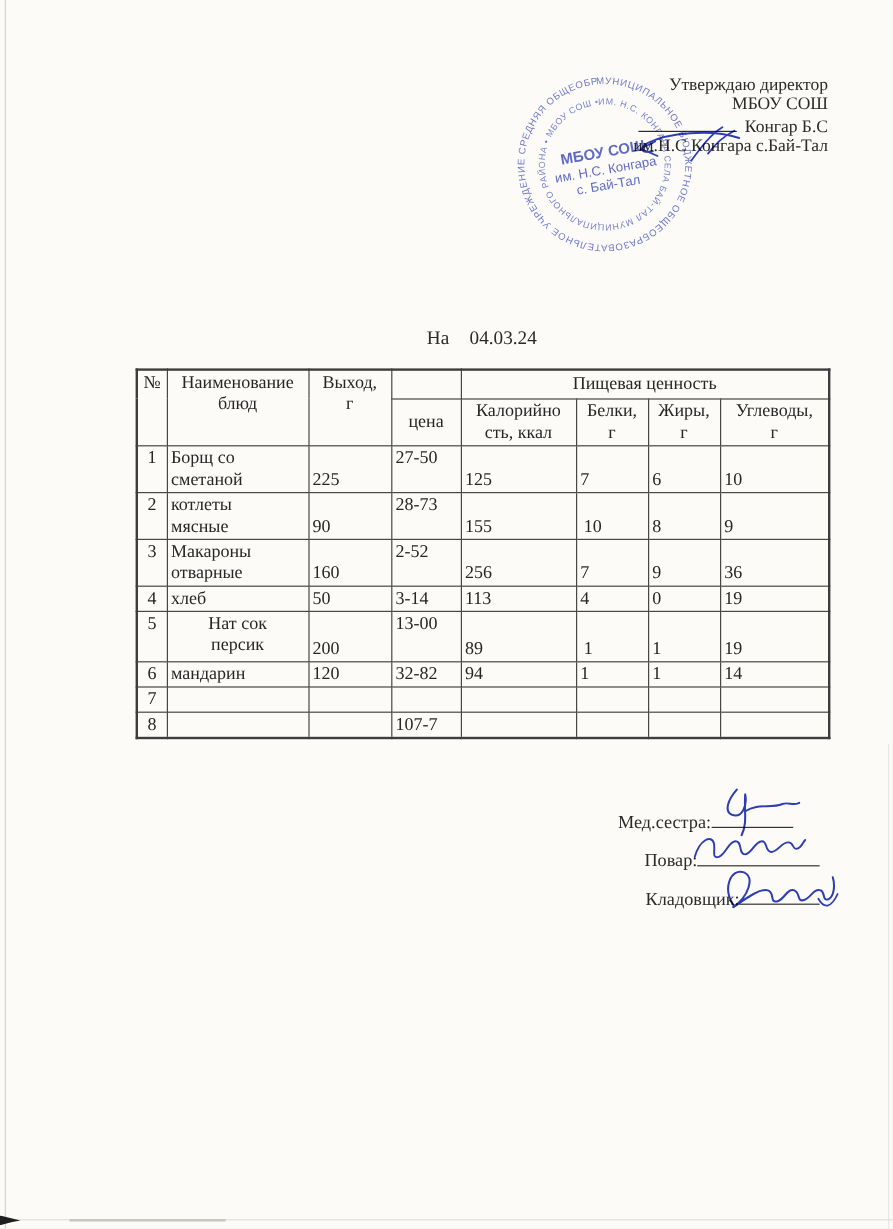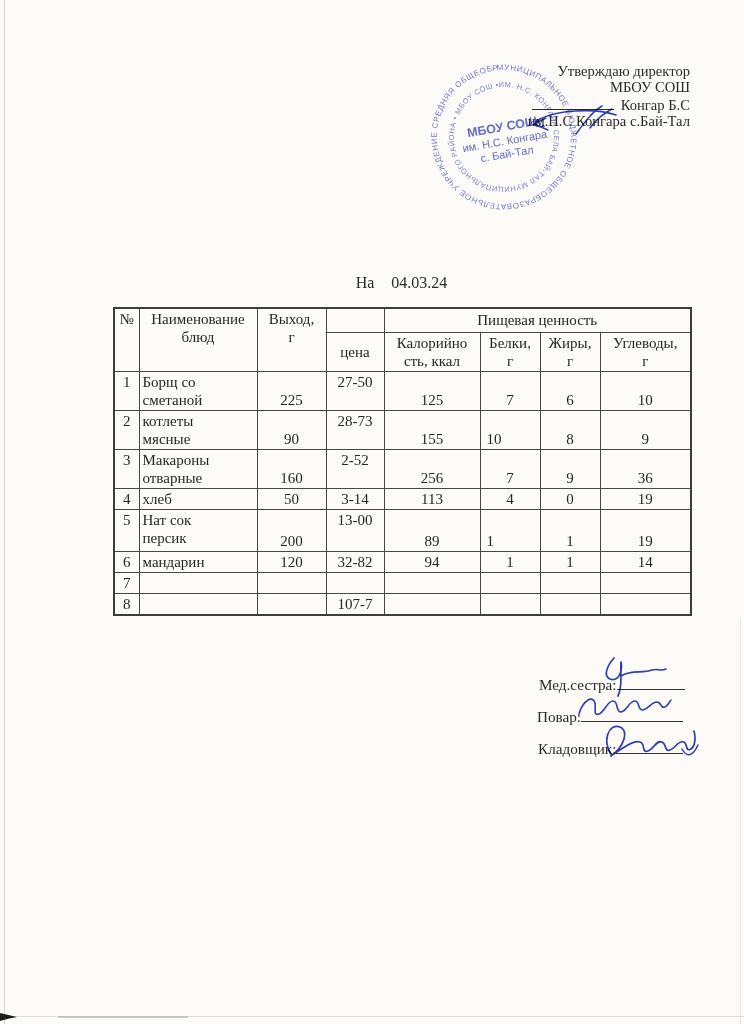--- a/index.html
+++ b/index.html
@@ -58,21 +58,21 @@
   }
   .menu-table{border:2px solid #3d3d3d;}
   tr.hA{height:24px;}
   tr.hA th{vertical-align:top;text-align:center;}
   tr.hA .h-nutrition{vertical-align:middle;}
   tr.hB{height:37px;padding-left:28px;}
   tr.hB th{vertical-align:top;text-align:center;}
   tr.hB .c-price{vertical-align:middle;}
   td.cell-num{text-align:center;vertical-align:top;}
   td.cell-name{text-align:left;}
-  td.cell-out,td.cell-price,td.cell-val{text-align:center;}
+  td.cell-out,td.cell-price,td.cell-val{}
   tr.tall td{vertical-align:bottom;}
   tr.tall td.cell-num,tr.tall td.cell-name,tr.tall td.cell-price{vertical-align:top;}
   tr.short td{vertical-align:middle;}
   td.left-val{text-align:left;padding-left:6px;}
   
   .sigrow{position:absolute;font-size:15.2px;white-space:nowrap;}
   .sigrow .line{display:inline-block;height:13px;border-bottom:1.3px solid #333;vertical-align:baseline;}
 </style>
 </head>
 <body>
@@ -214,21 +214,21 @@
           </td>
           <td class="cell-out">50</td>
           <td class="cell-price">3-14</td>
           <td class="cell-val">113</td>
           <td class="cell-val">4</td>
           <td class="cell-val">0</td>
           <td class="cell-val">19</td>
         </tr>
         <tr class="tall" style="height: 42px;">
           <td class="cell-num">5</td>
-          <td class="cell-name" style="text-align: left;">
+          <td class="cell-name" style="text-align: center;">
             <div>Нат сок</div>
             <div>персик</div>
           </td>
           <td class="cell-out">200</td>
           <td class="cell-price">13-00</td>
           <td class="cell-val">89</td>
           <td class="cell-val left-val">1</td>
           <td class="cell-val">1</td>
           <td class="cell-val">19</td>
         </tr>
@@ -260,21 +260,21 @@
           <td class="cell-out"></td>
           <td class="cell-price">107-7</td>
           <td class="cell-val"></td>
           <td class="cell-val"></td>
           <td class="cell-val"></td>
           <td class="cell-val"></td>
         </tr>
       </tbody>
   </table>
 
-  <div class="sigrow" style="left:539px;top:676px;">
+  <div class="sigrow" style="left:515px;top:676px;">
     <span>Мед.сестра:</span><span class="line" style="width:68px"></span>
   </div>
   <div class="sigrow" style="left:537px;top:708px;text-align:center;">
     <span>Повар:</span><span class="line" style="width:102px"></span>
   </div>
   <div class="sigrow" style="left:538px;top:740px;">
     <span>Кладовщик:</span><span class="line" style="width:67px"></span>
   </div>
 
   <svg class="pen-sig" style="left:590px;top:652px;" width="85" height="50" viewBox="0 0 85 50">

